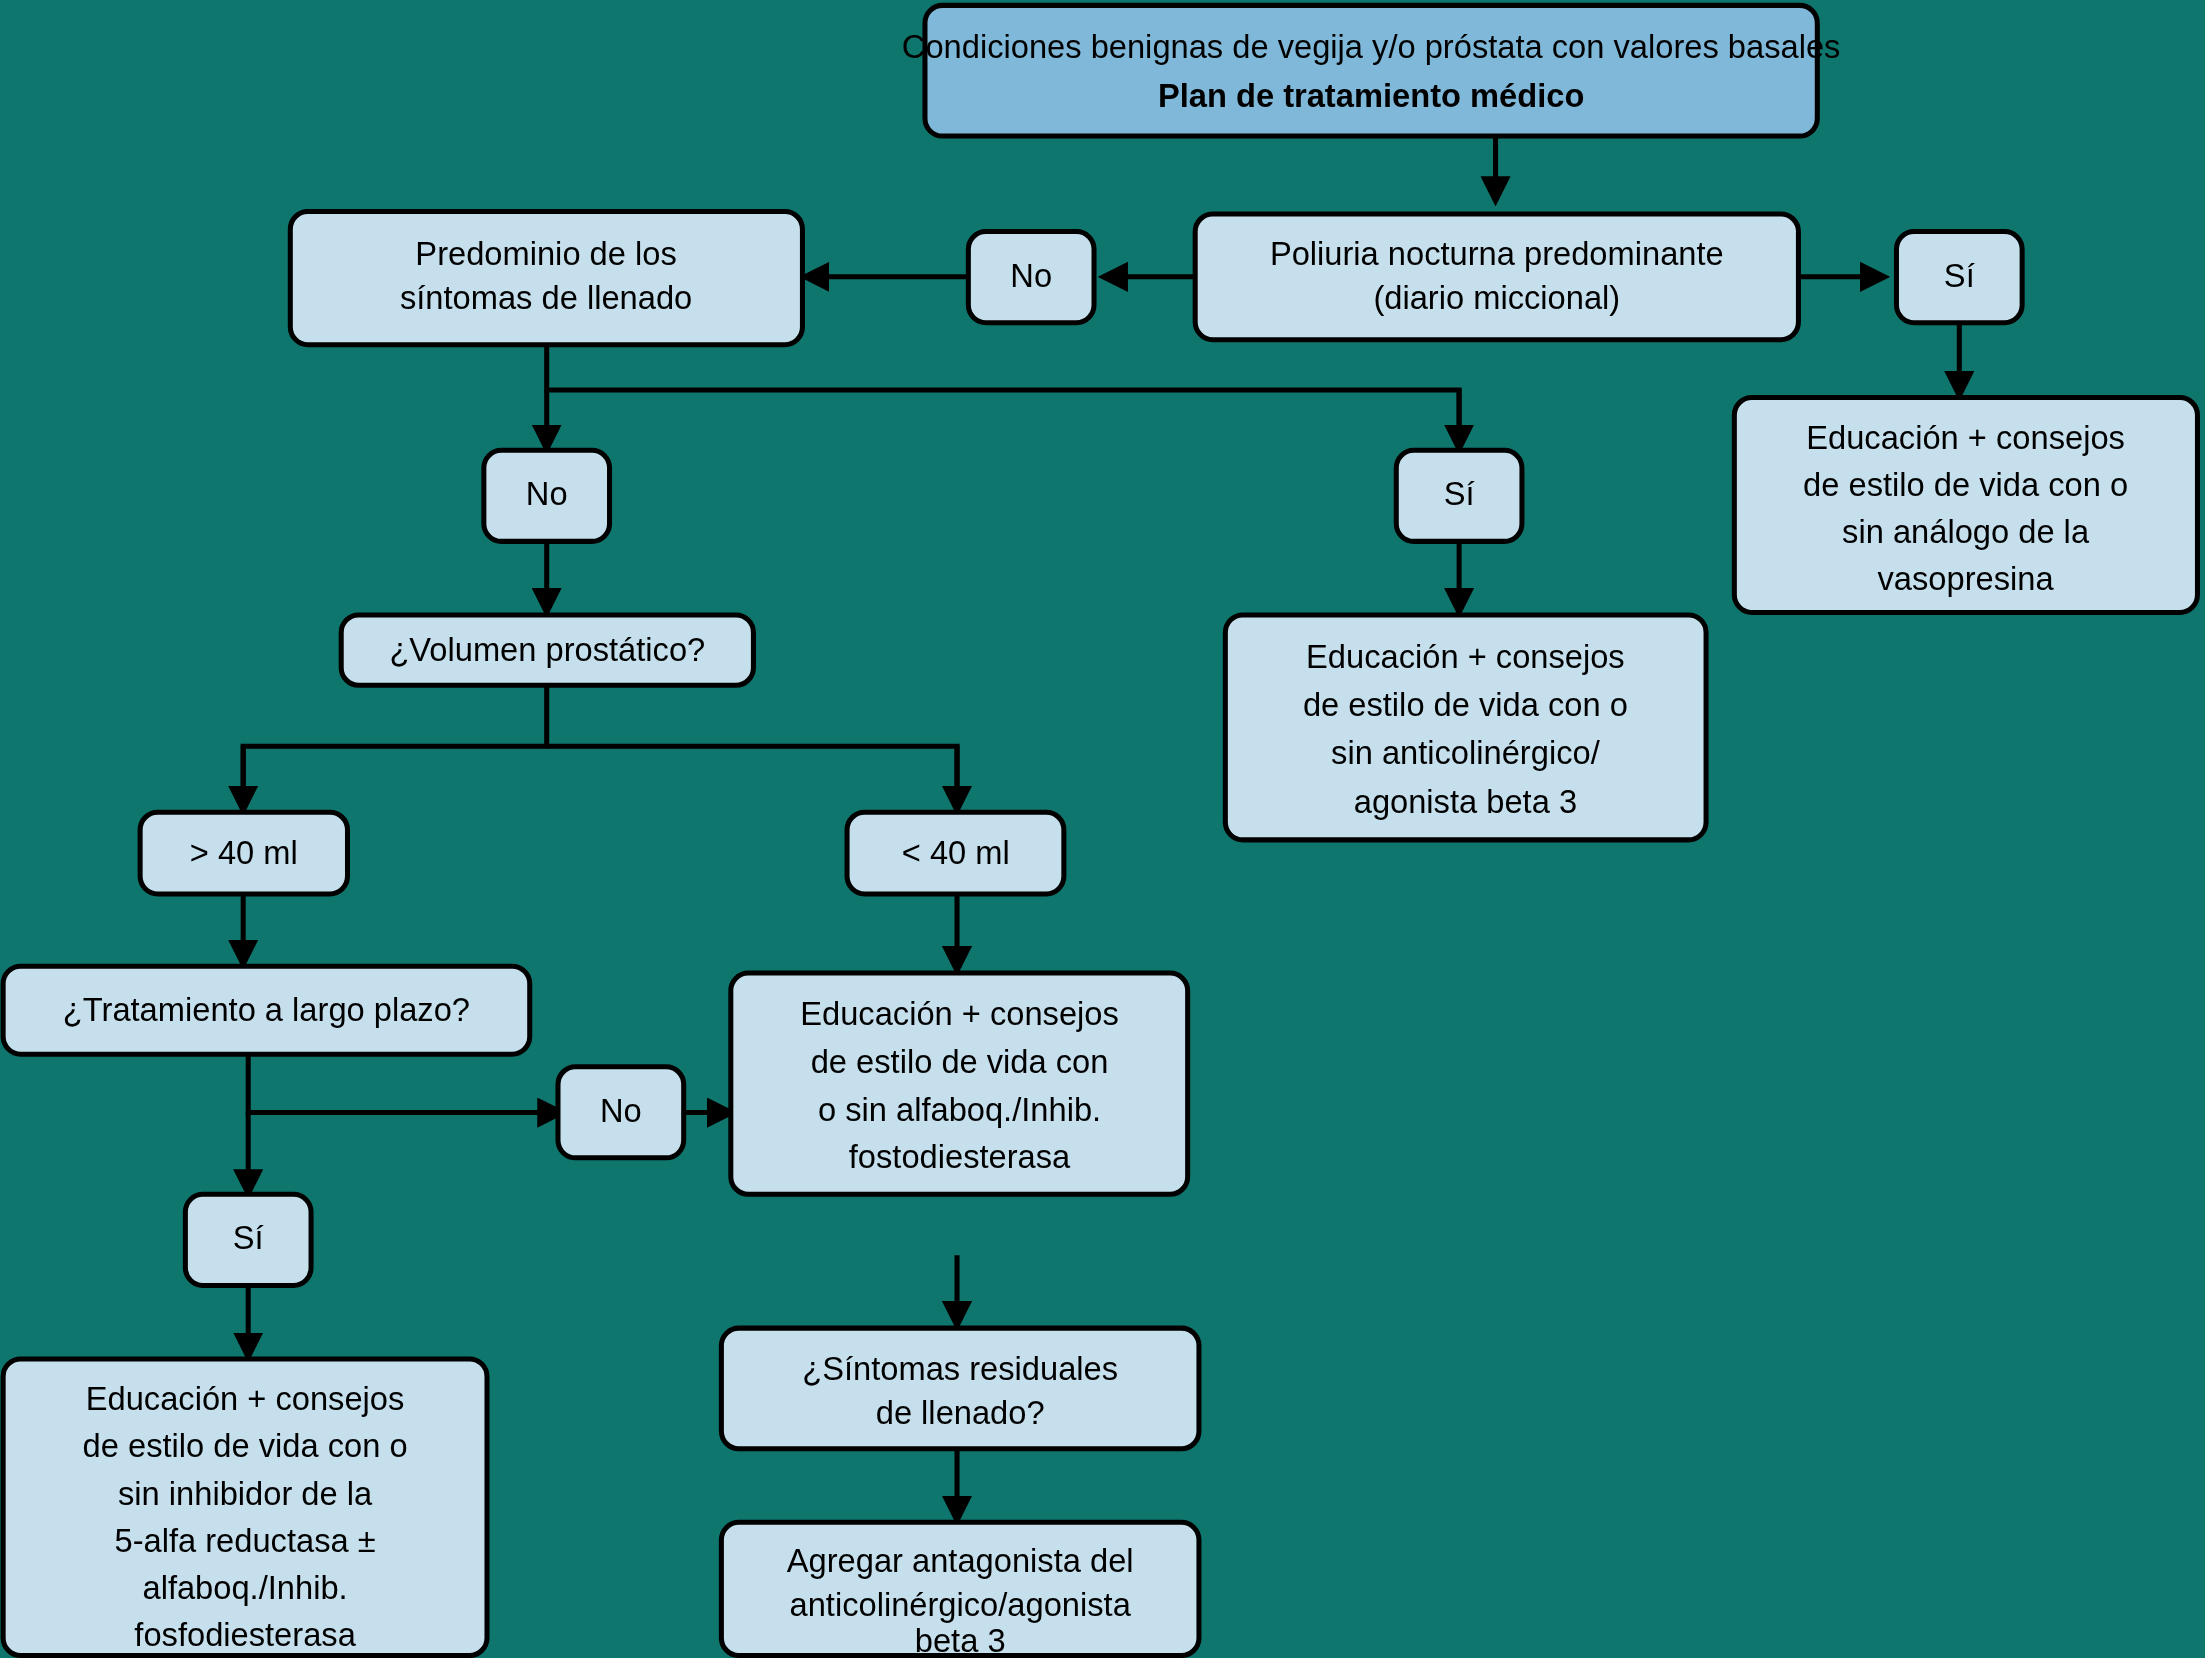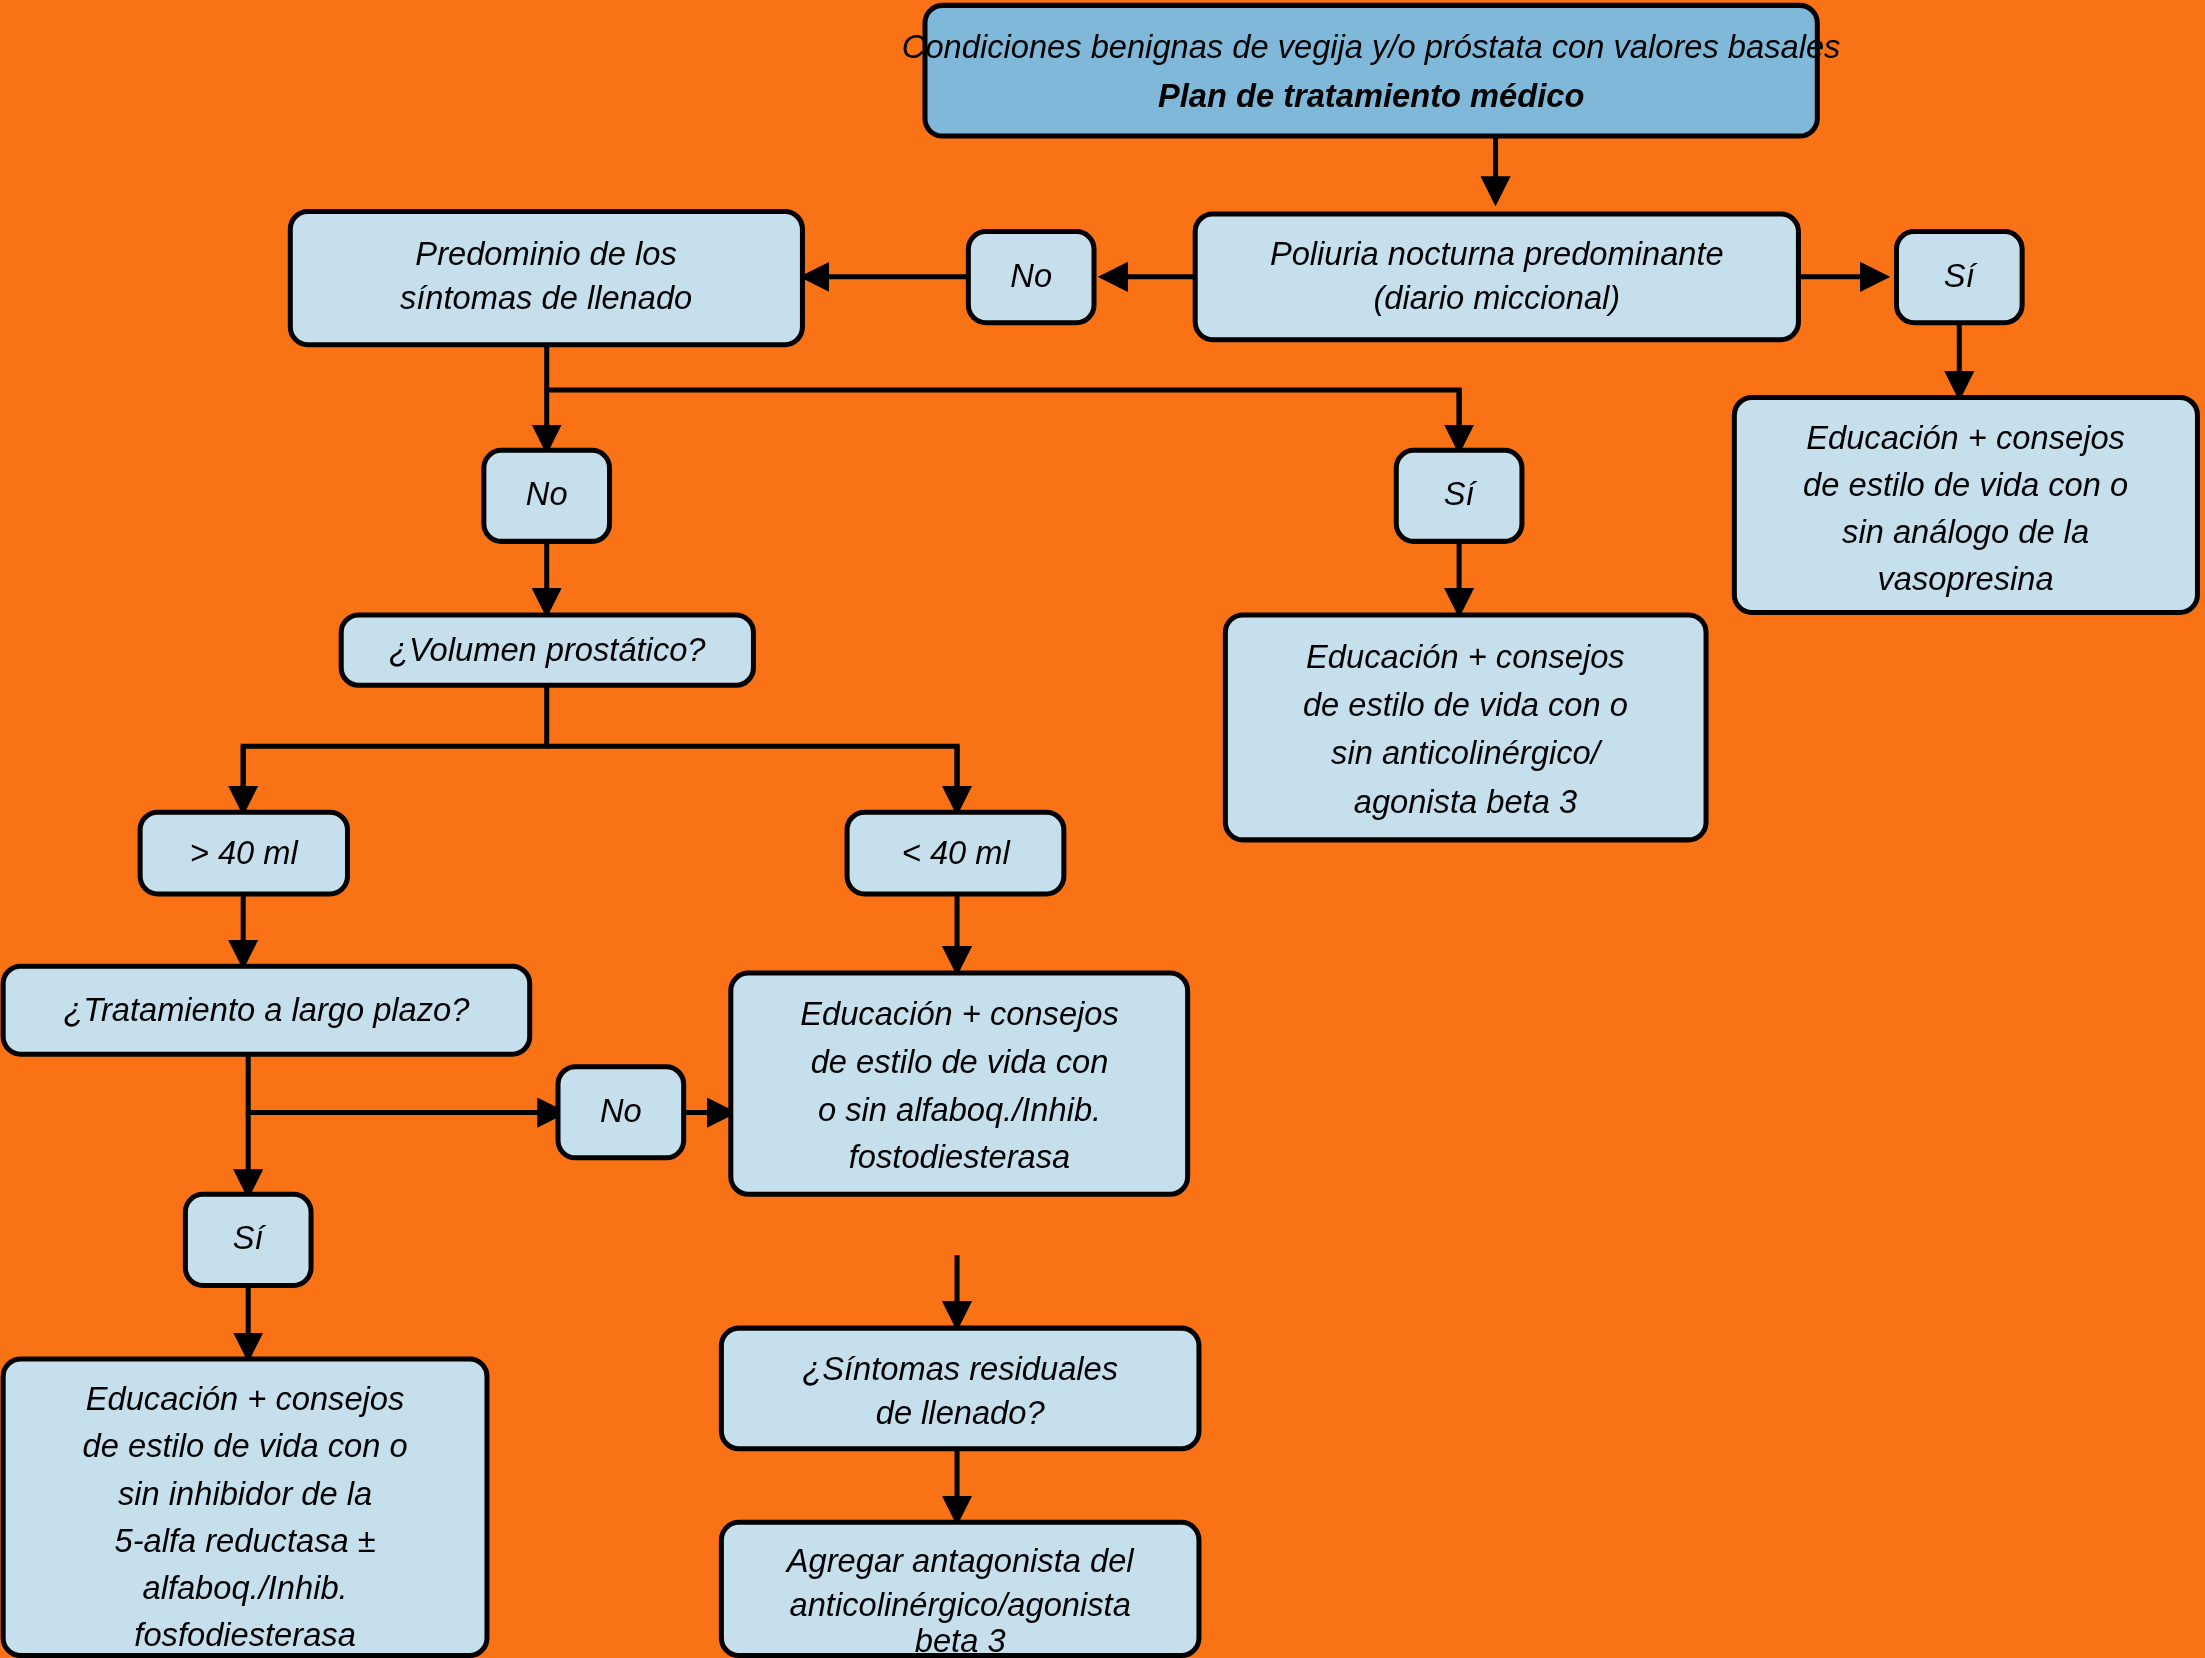--- a/index.html
+++ b/index.html
@@ -1,17 +1,17 @@
 <!DOCTYPE html>
 <html style="font-size:10px"><head>
 <meta charset="utf-8">
 <style>
   html,body{margin:0;padding:0;background:#ffffff;}
   body{font-family:"Liberation Sans", sans-serif;}
-  #stage{position:relative;width:2205px;height:1659px;background:#f97316;overflow:hidden;font-style:italic;}
+  #stage{position:relative;width:2205px;height:1659px;background:#0f766e;overflow:hidden;}
   svg.flow{position:absolute;left:0;top:0;width:2205px;height:1659px;}
   .node-rect{stroke:#000;stroke-width:8;}
   .node-fill-light{fill:#c6dfec;}
   .node-fill-dark{fill:#7fb8d8;}
   .edge{stroke:#000;stroke-width:8;fill:none;}
   .nlabel{font-family:"Liberation Sans", sans-serif;fill:#000;text-anchor:middle;dominant-baseline:middle;}
   .t50{font-size:52px;}
   .bold{font-weight:bold;}
 </style>
 </head>

